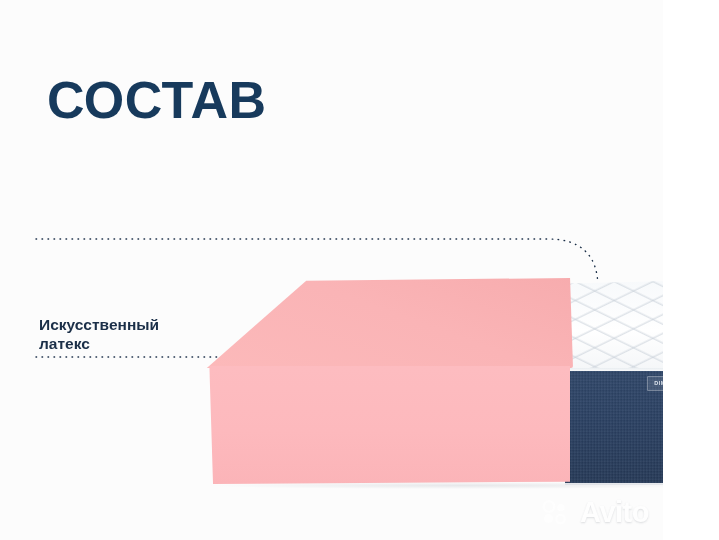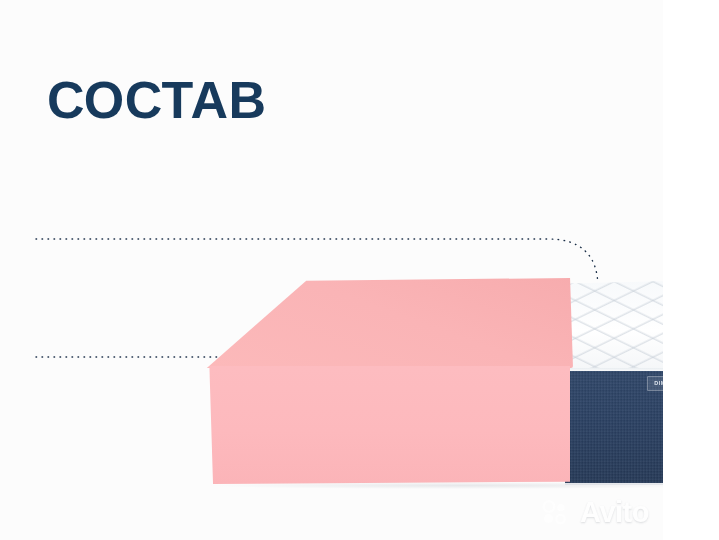--- a/index.html
+++ b/index.html
@@ -192,20 +192,24 @@
   }
 </style>
 </head>
 <body>
 
 <div id="canvas">
 
   <div id="page-title">СОСТАВ</div>
 
 
+  <div class="callout-label" id="callout-latex-label">
+    <div>Искусственный</div>
+    <div>латекс</div>
+  </div>
 
   <svg class="leader" id="leader-cover" width="719" height="540" style="left:0; top:0;">
     <path d="M 36 239 L 548 239 Q 598 239 598 288 L 598 341" fill="none" stroke="#1B2F48" stroke-width="1.4" stroke-linecap="round" stroke-dasharray="0.6 5.4"></path>
   </svg>
   <div class="leader-dot" style="left:596px; top:341px;"></div>
 
   <svg class="leader" id="leader-latex" width="719" height="540" style="left:0; top:0;">
     <path d="M 36 357 L 313 357" fill="none" stroke="#1B2F48" stroke-width="1.4" stroke-linecap="round" stroke-dasharray="0.6 5.4"></path>
   </svg>
   <div class="leader-dot" style="left:312px; top:355px;"></div>

